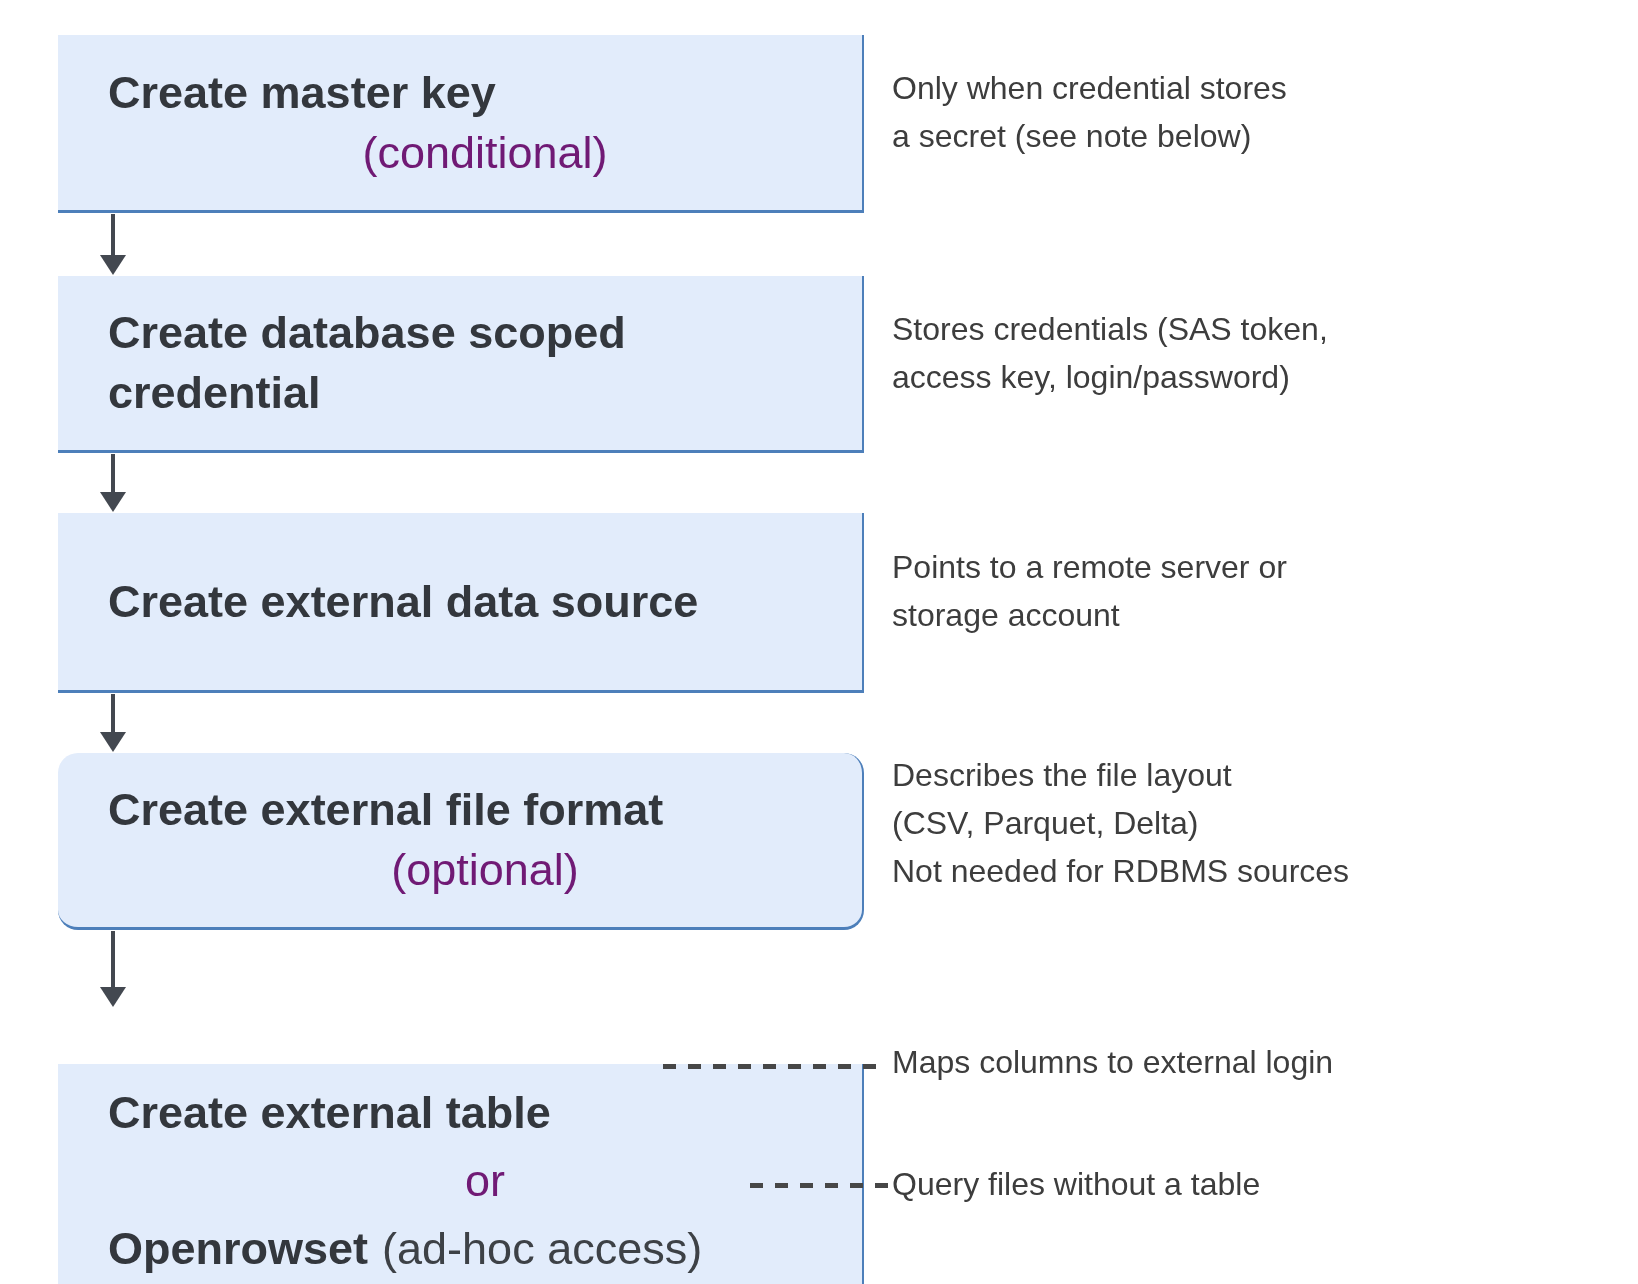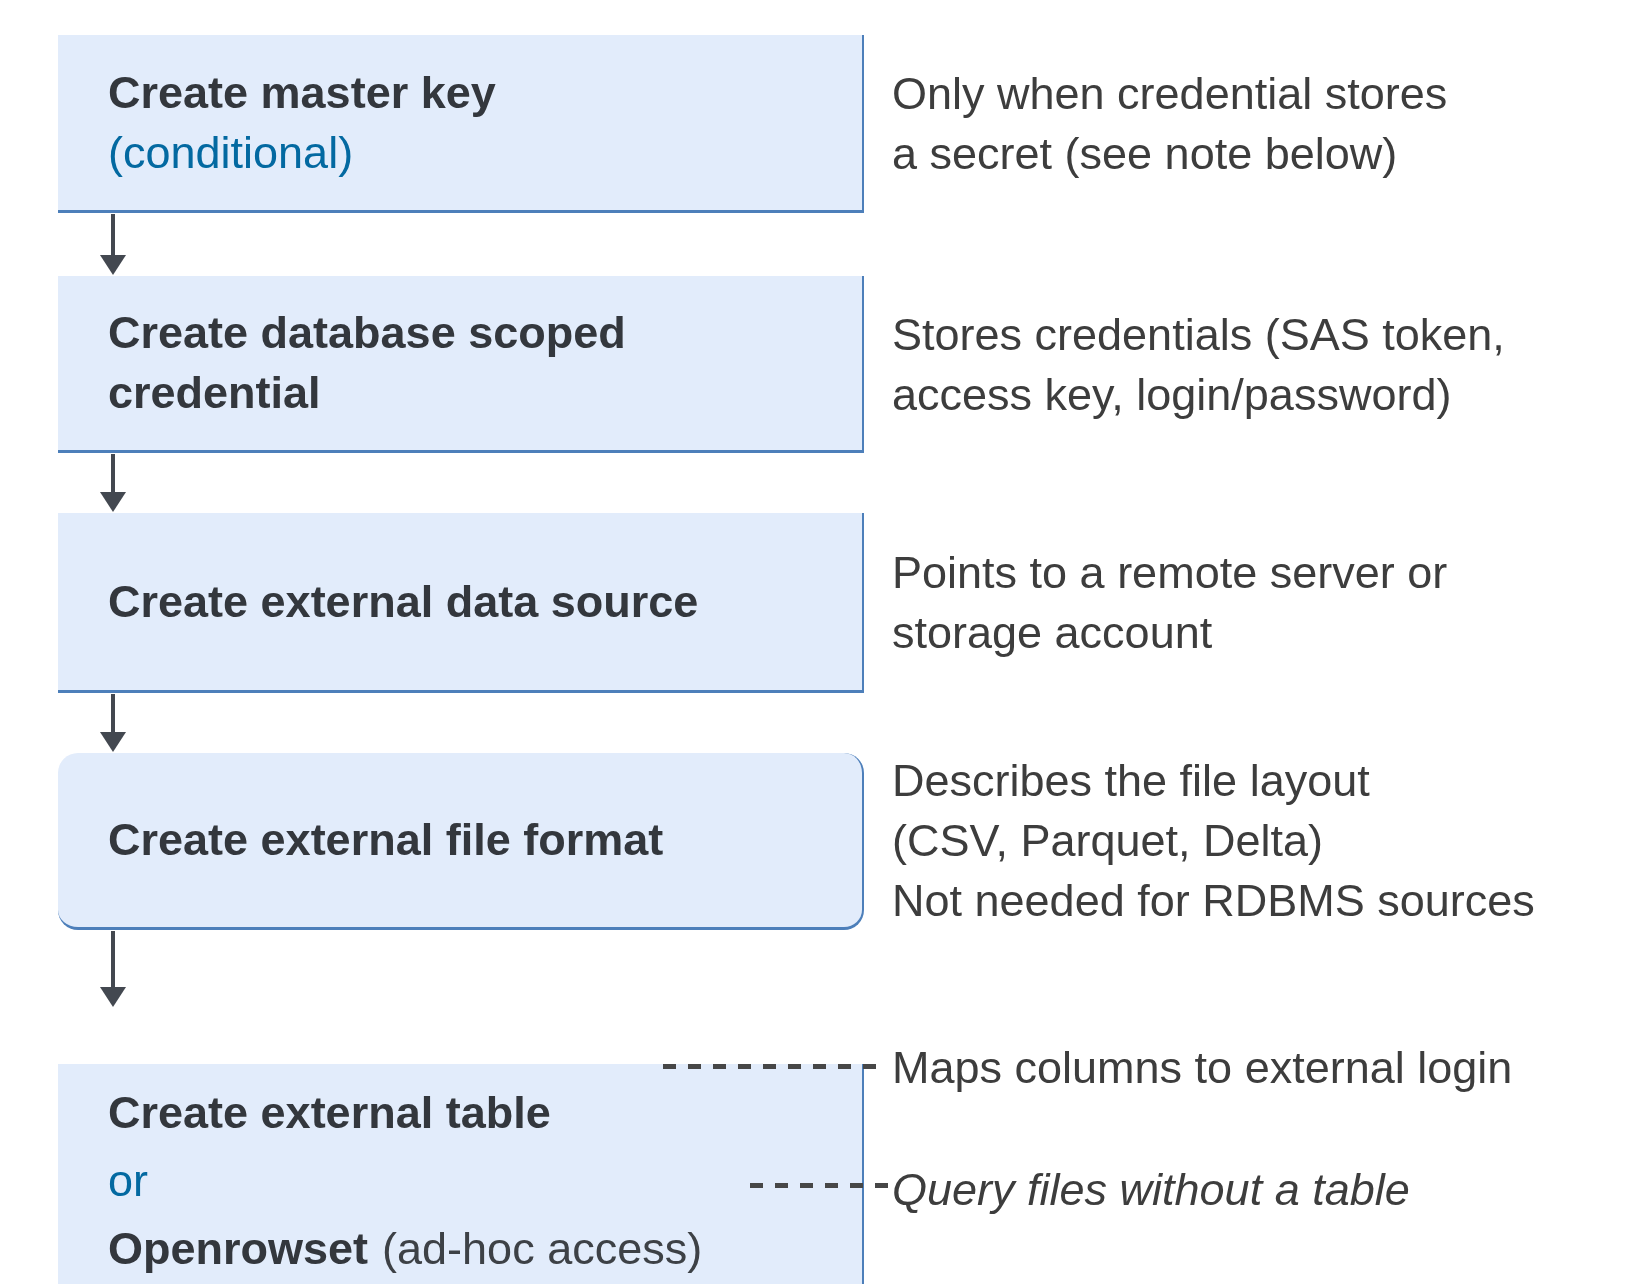--- a/index.html
+++ b/index.html
@@ -31,32 +31,33 @@
   }
   .box-line {
     font-size: 45px;
     line-height: 60px;
     font-weight: bold;
     color: #33373d;
     white-space: pre-line;
   }
   .box-line.regular {
     font-weight: normal;
-    color: #0369a1;
+    color: #701a75;
+    text-align: center;
   }
   .inline-regular {
     font-weight: normal;
     color: #3d4146;
     margin-left: 14px;
   }
   .note {
     position: absolute;
     left: 872px;
-    font-size: 45px;
-    line-height: 60px;
+    font-size: 32px;
+    line-height: 48px;
     color: #3d3d3d;
     white-space: pre-line;
   }
   .arrow {
     position: absolute;
     left: 78px;
   }
   .dash-line {
     position: absolute;
     height: 5px;
@@ -69,21 +70,21 @@
   #box-5 { top: 1064px; height: 237px; gap: 8px; }
   #arrow-1 { top: 214px; }
   #arrow-2 { top: 454px; }
   #arrow-3 { top: 694px; }
   #arrow-4 { top: 931px; }
   #note-1 { top: 64px; }
   #note-2 { top: 305px; }
   #note-3 { top: 543px; }
   #note-4 { top: 751px; }
   #note-5 { top: 1038px; }
-  #note-6 { top: 1160px; font-style: italic; }
+  #note-6 { top: 1160px; }
   #dash-1 { top: 1064px; left: 643px; width: 224px; }
   #dash-2 { top: 1183px; left: 730px; width: 142px; }
 </style>
 </head>
 <body>
 
 <div class="canvas">
 
   <div class="box" id="box-1">
     <div class="box-line">Create master key</div>
@@ -94,20 +95,21 @@
     <div class="box-line">Create database scoped
 credential</div>
   </div>
 
   <div class="box" id="box-3">
     <div class="box-line">Create external data source</div>
   </div>
 
   <div class="box" id="box-4">
     <div class="box-line">Create external file format</div>
+    <div class="box-line regular">(optional)</div>
   </div>
 
   <div class="box" id="box-5">
     <div class="box-line">Create external table</div>
     <div class="box-line regular">or</div>
     <div class="box-line"><span>Openrowset</span><span class="inline-regular">(ad-hoc access)</span></div>
   </div>
 
   <svg class="arrow" id="arrow-1" width="30" height="61">
     <line x1="15" y1="0" x2="15" y2="43" stroke="#434850" stroke-width="4"></line>

